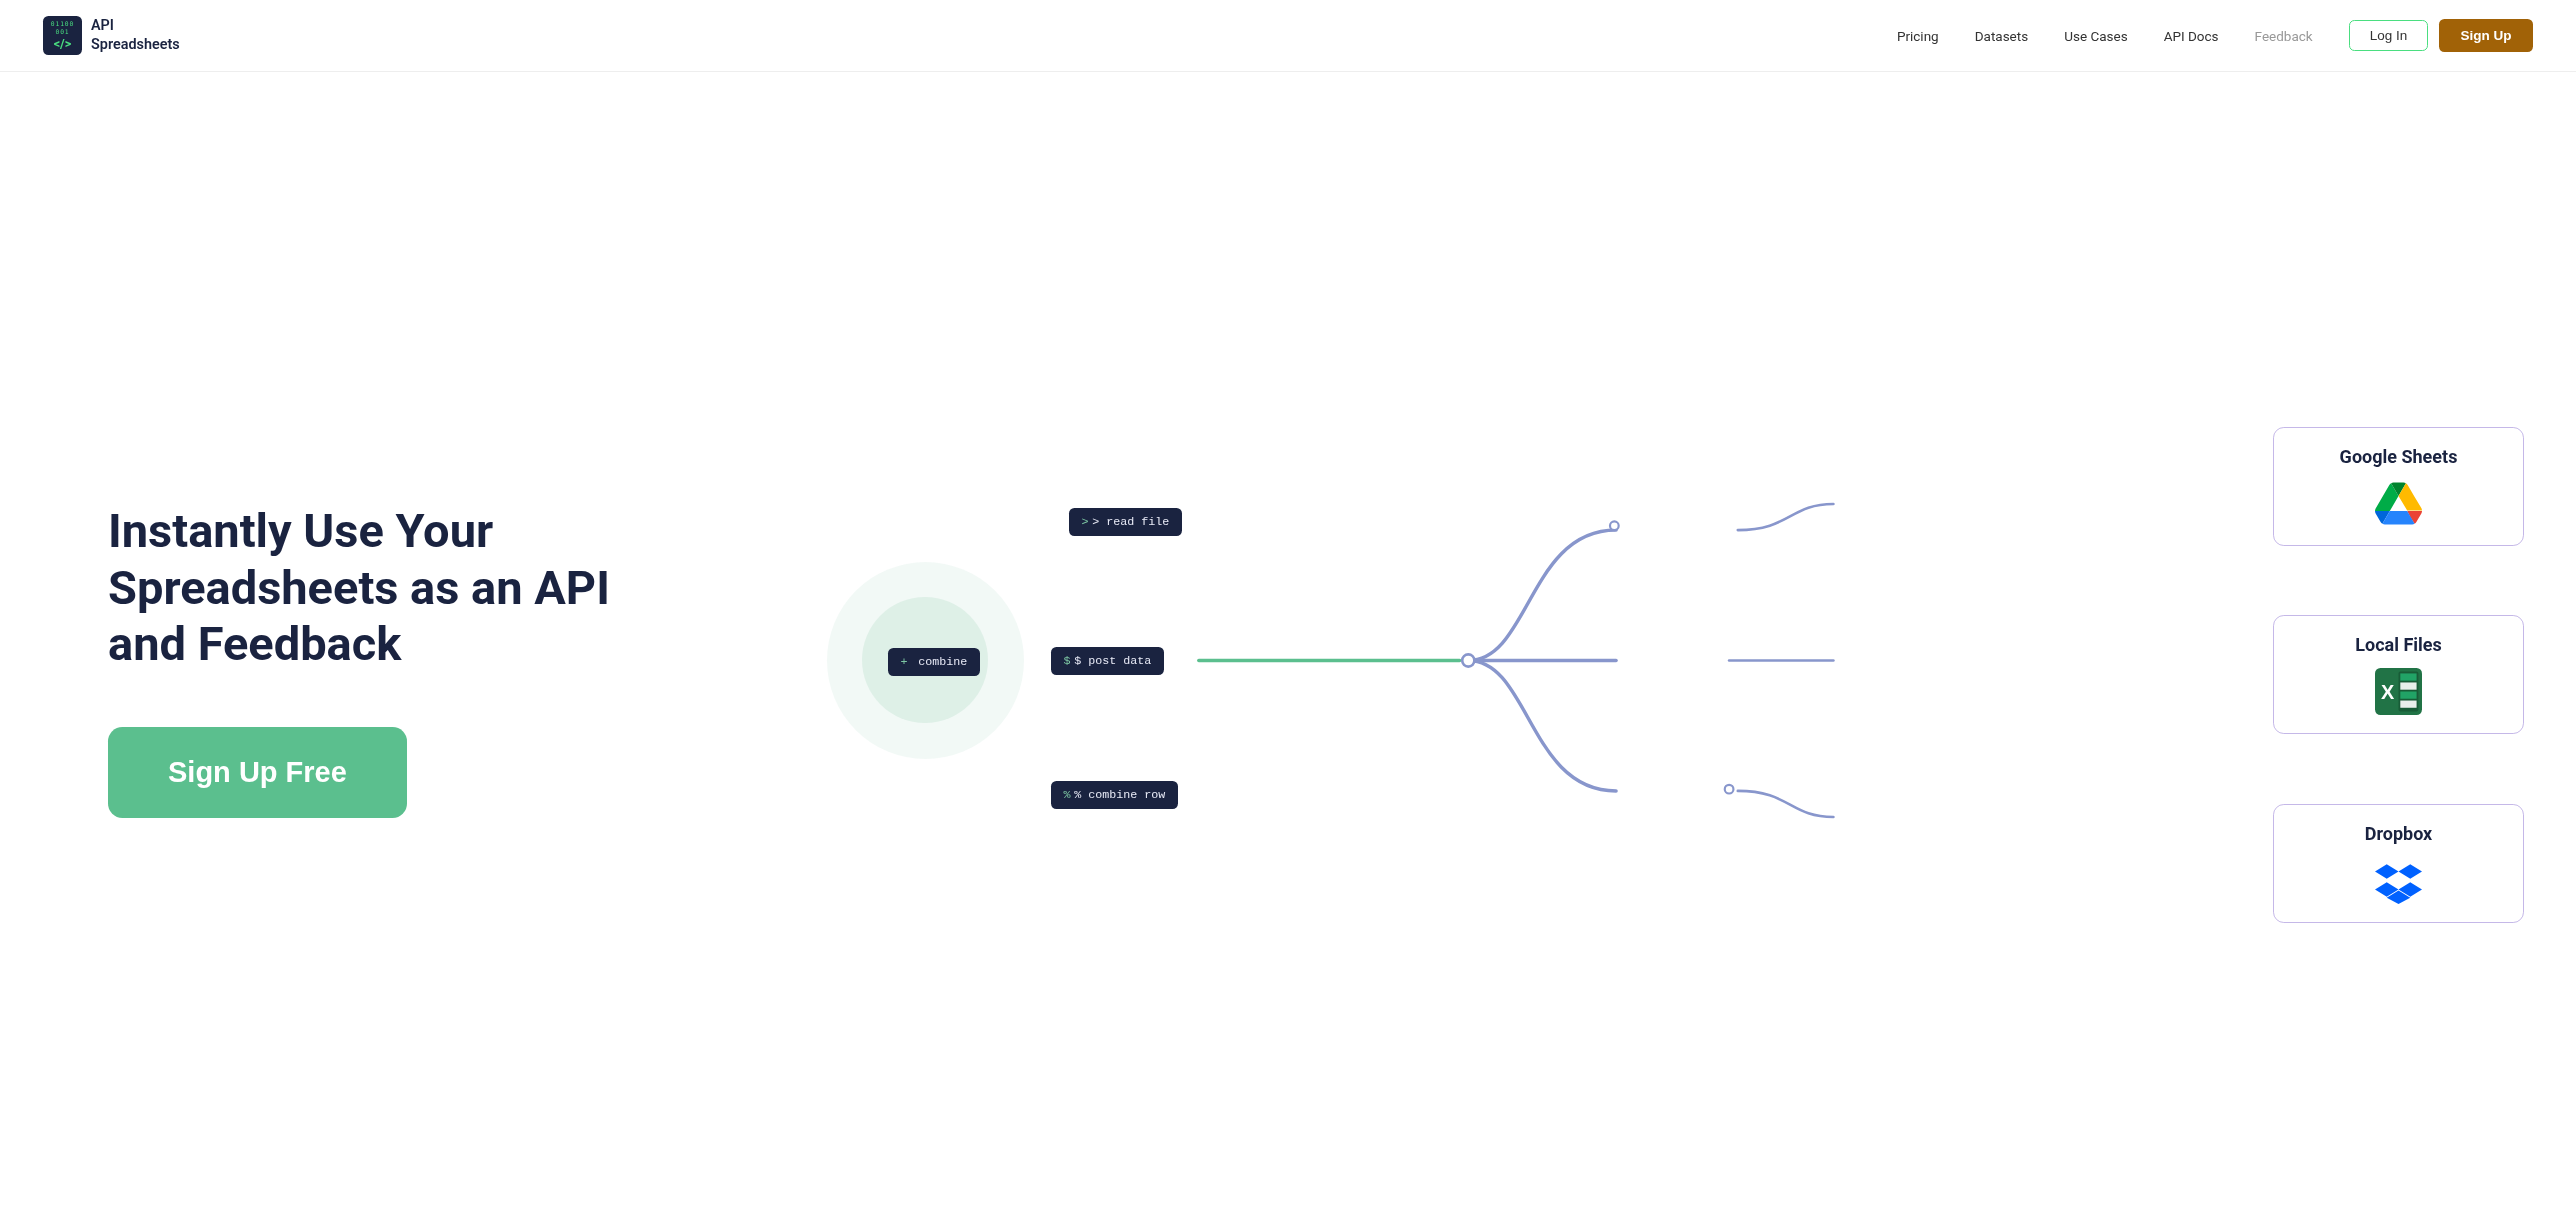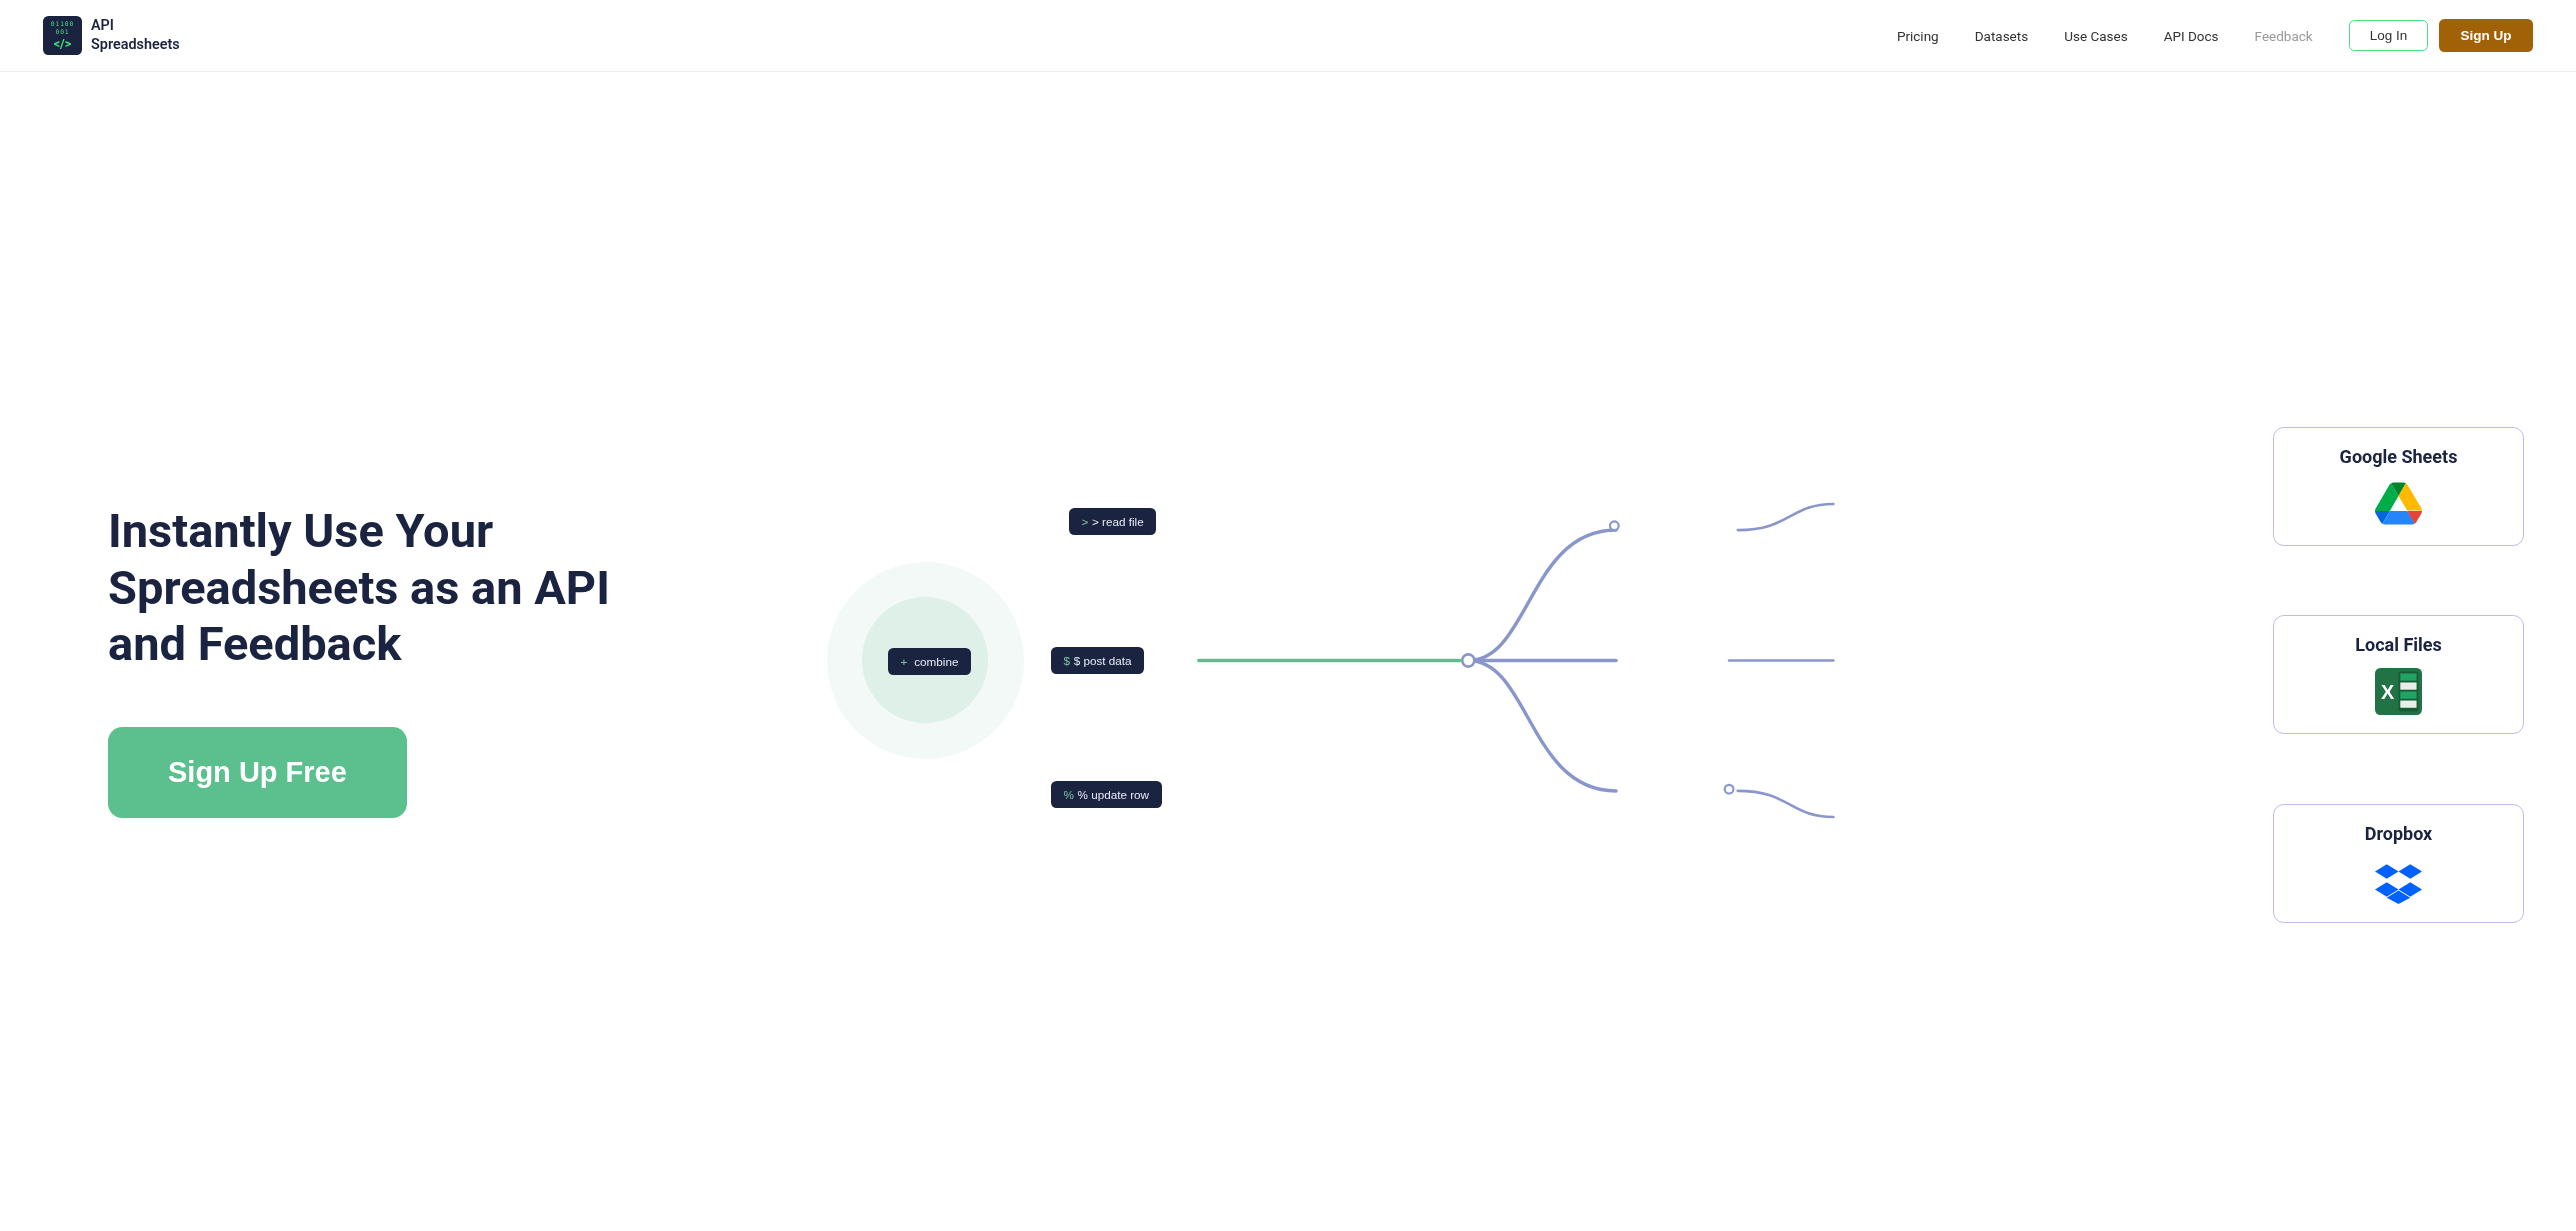--- a/index.html
+++ b/index.html
@@ -133,21 +133,21 @@
       top: 0; left: 0;
       width: 100%;
       height: 100%;
     }
 
     
     .cmd-label {
       position: absolute;
       background: #1a2340;
       color: #e8eaf6;
-      font-family: Liberation Sans, sans-serif;
+      font-family: Liberation Mono, monospace;
       font-size: 11.7px;
       padding: 7.2px 12.6px;
       border-radius: 5.4px;
       font-weight: 500;
       white-space: nowrap;
     }
     .cmd-label .cmd-symbol {
       color: #7ec8a4;
       margin-right: 3.6px;
     }
@@ -257,21 +257,21 @@
       <span class="cmd-symbol">&gt;</span><span>&gt; read file</span>
     </div>
     <div class="cmd-label" style="left: 404px; top: 256px;">
       <span class="cmd-symbol">$</span><span>$ post data</span>
     </div>
 
     <div class="cmd-label" style="left: 241px; top: 257px;">
       <span class="cmd-symbol">+</span><span> combine</span>
     </div>
     <div class="cmd-label" style="left: 404px; top: 390px;">
-      <span class="cmd-symbol">%</span><span>% update row</span>
+      <span class="cmd-symbol">%</span><span>% combine row</span>
     </div>
 
     <div class="service-card" style="right: 9px; top: 36px;">
       <span class="service-name">Google Sheets</span>
 
       <svg class="gdrive-icon" viewBox="0 0 87.3 78" xmlns="http://www.w3.org/2000/svg">
         <path d="m6.6 66.85 3.85 6.65c.8 1.4 1.95 2.5 3.3 3.3l13.75-23.8h-27.5c0 1.55.4 3.1 1.2 4.5z" fill="#0066da"></path>
         <path d="m43.65 25-13.75-23.8c-1.35.8-2.5 1.9-3.3 3.3l-25.4 44a9.06 9.06 0 0 0 -1.2 4.5h27.5z" fill="#00ac47"></path>
         <path d="m73.55 76.8c1.35-.8 2.5-1.9 3.3-3.3l1.6-2.75 7.65-13.25c.8-1.4 1.2-2.95 1.2-4.5h-27.502l5.852 11.5z" fill="#ea4335"></path>
         <path d="m43.65 25 13.75-23.8c-1.35-.8-2.9-1.2-4.5-1.2h-18.5c-1.6 0-3.15.45-4.5 1.2z" fill="#00832d"></path>

